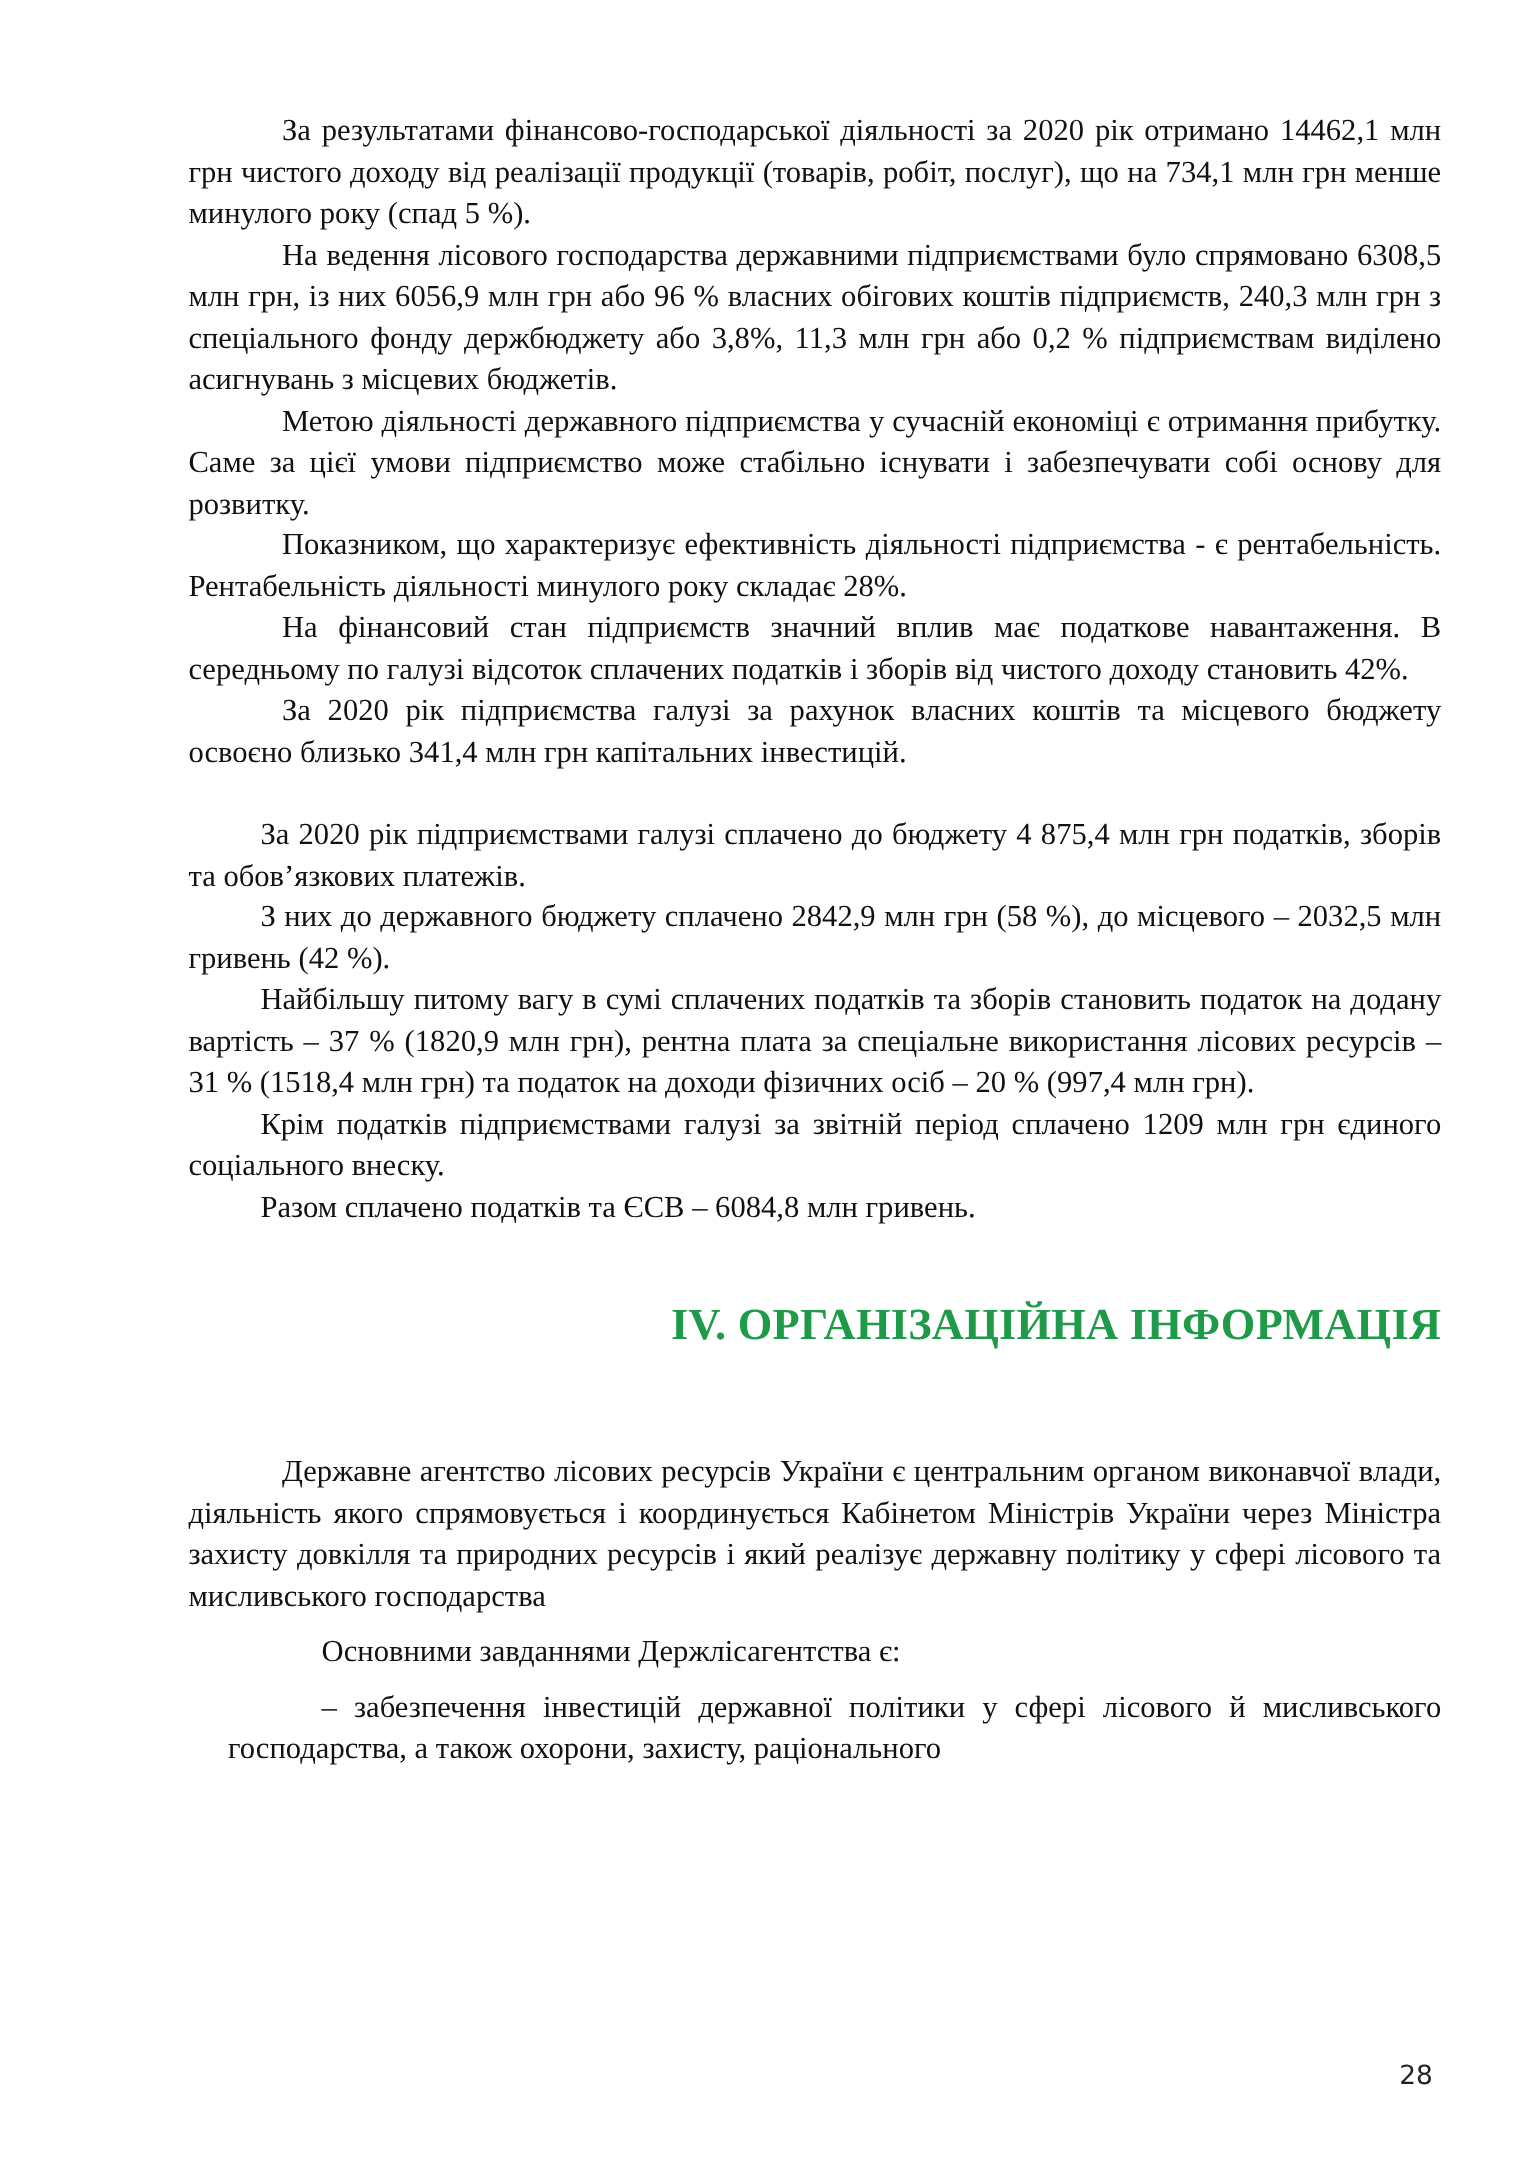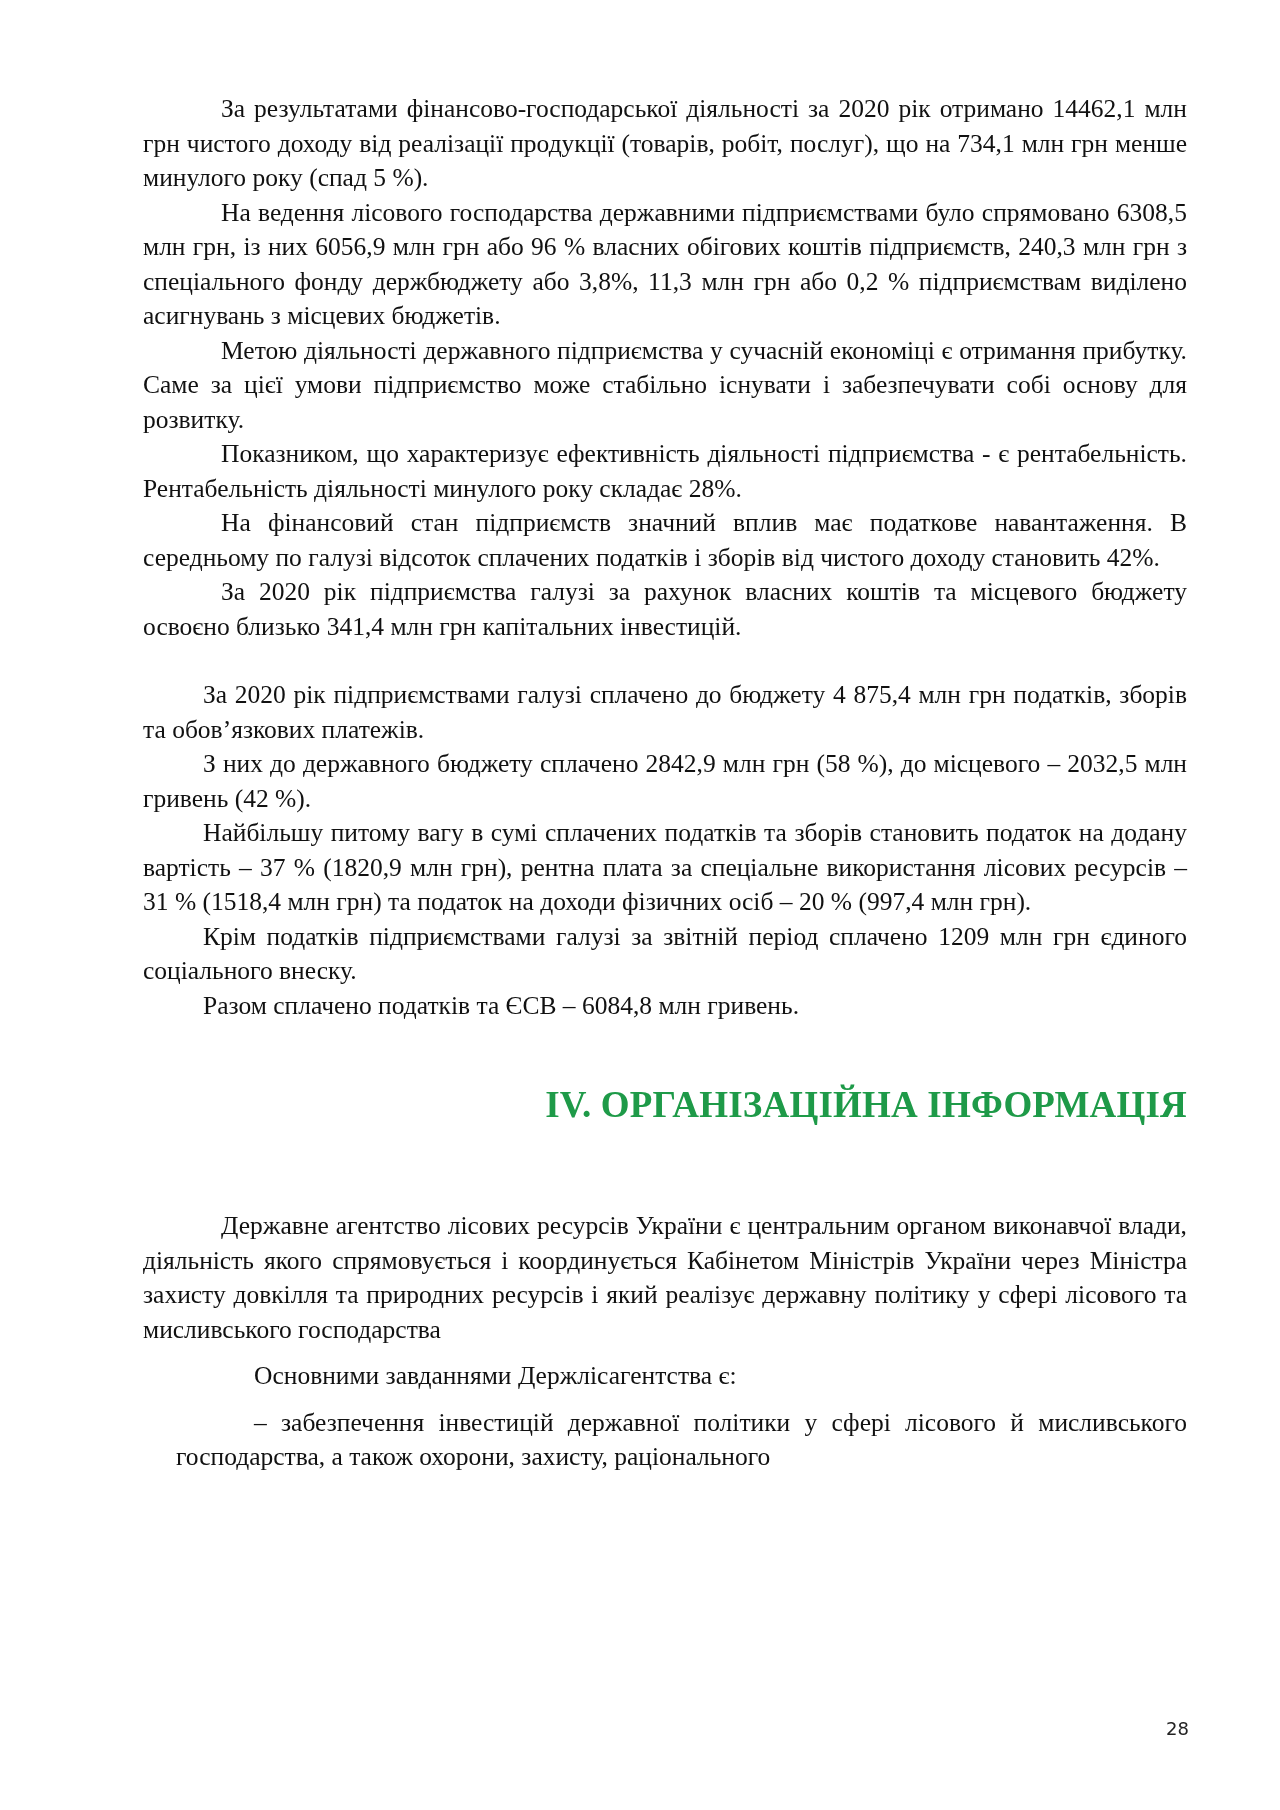--- a/index.html
+++ b/index.html
@@ -1,37 +1,37 @@
 <!DOCTYPE html>
 <html><head>
 <meta charset="utf-8">
 <style>
   html, body { margin: 0; padding: 0; background: #ffffff; }
   body { width: 1280px; height: 1810px; position: relative; overflow: hidden; }
   .page {
-    position: absolute; left: 143px; top: 92px; width: 1044px;
+    position: absolute; left: 157px; top: 92px; width: 1044px;
     font-family: "Liberation Serif", serif;
     font-size: 25.5px; line-height: 34.5px; color: #111111;
     text-align: justify;
   }
   .p { margin: 0; text-indent: 78px; }
   .p.ind2 { text-indent: 60px; }
   .gap1 { height: 34px; }
   .gap-big { height: 60px; }
   .heading {
     text-align: right; text-indent: 0;
     font-family: "Liberation Serif", serif;
     font-size: 37px; line-height: 44px; color: #1e9a48;
     margin: 0; letter-spacing: 0.2px;
   }
   .heading-gap-after { height: 82px; }
   .p.spaced { margin-top: 12px; margin-left: 33px; }
   .page-number {
     position: absolute; left: 1166px; top: 1718px;
-    font-family: "DejaVu Sans", sans-serif; font-size: 18px; color: #222;
+    font-family: "DejaVu Sans", sans-serif; font-size: 22px; color: #222;
   }
 </style>
 </head>
 <body>
 
 <div class="page">
   <p class="p">За результатами фінансово-господарської діяльності за 2020 рік отримано 14462,1 млн грн чистого доходу від реалізації продукції (товарів, робіт, послуг), що на 734,1  млн грн менше минулого  року (спад 5 %).</p>
   <p class="p">На ведення лісового господарства державними підприємствами було спрямовано 6308,5  млн грн, із них 6056,9 млн грн або 96 % власних обігових коштів підприємств, 240,3 млн грн з спеціального фонду держбюджету або 3,8%, 11,3 млн грн або 0,2 % підприємствам виділено асигнувань з місцевих бюджетів.</p>
   <p class="p">Метою діяльності державного підприємства у сучасній економіці є отримання прибутку. Саме за цієї умови підприємство може стабільно існувати і забезпечувати собі основу для розвитку.</p>
   <p class="p">Показником, що характеризує ефективність діяльності підприємства - є рентабельність. Рентабельність діяльності минулого року складає 28%.</p>

